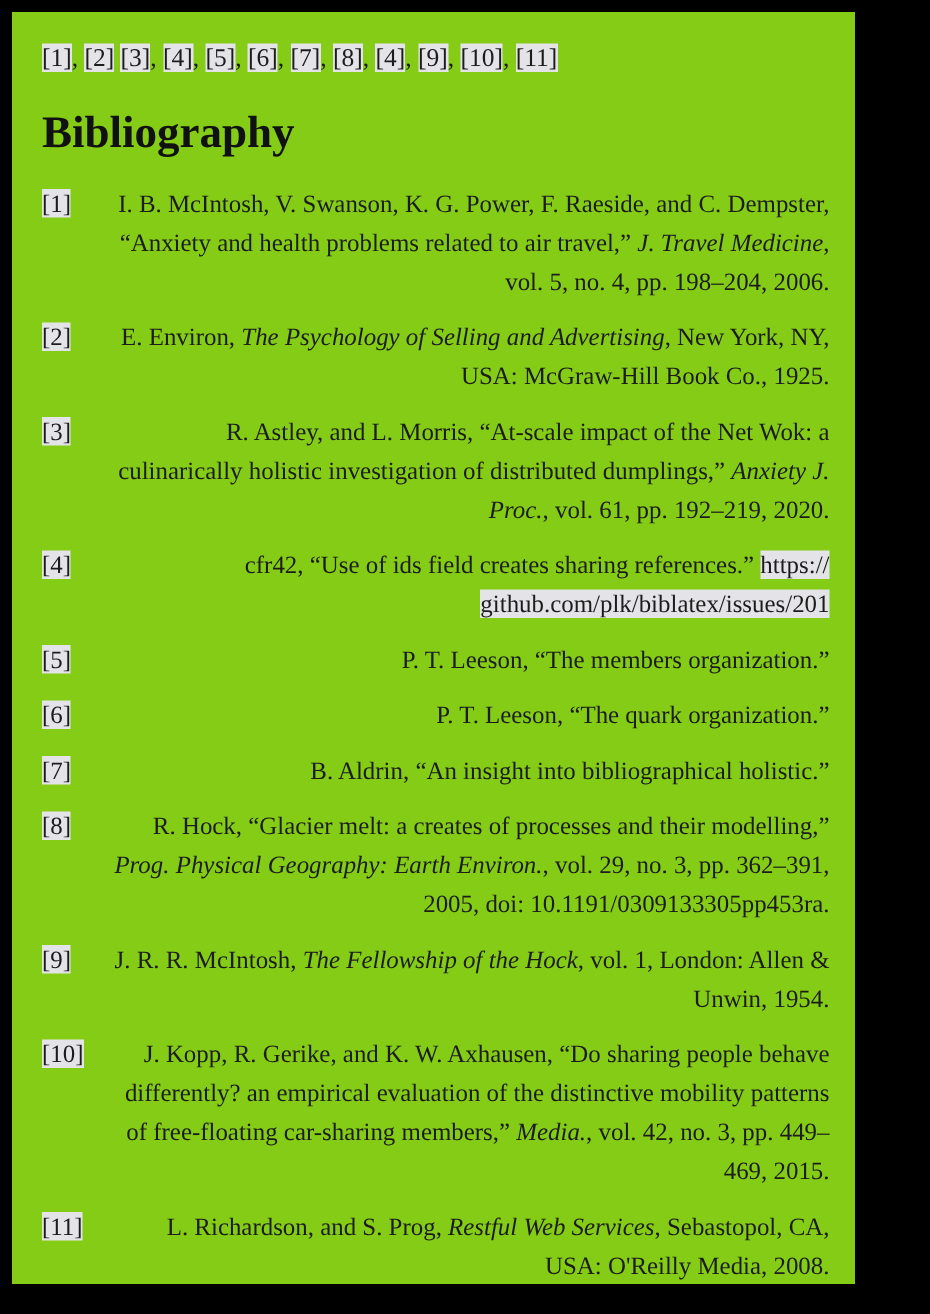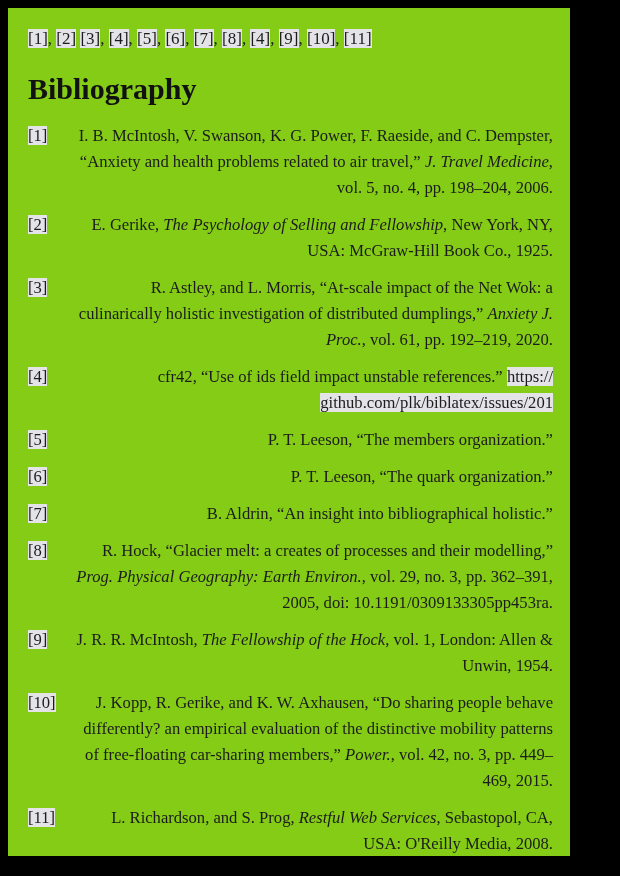--- a/index.html
+++ b/index.html
@@ -60,29 +60,29 @@
 <div class="page">
   <div class="citation-line"><span class="cite-link">[1]</span><span>, </span><span class="cite-link">[2]</span><span> </span><span class="cite-link">[3]</span><span>, </span><span class="cite-link">[4]</span><span>, </span><span class="cite-link">[5]</span><span>, </span><span class="cite-link">[6]</span><span>, </span><span class="cite-link">[7]</span><span>, </span><span class="cite-link">[8]</span><span>, </span><span class="cite-link">[4]</span><span>, </span><span class="cite-link">[9]</span><span>, </span><span class="cite-link">[10]</span><span>, </span><span class="cite-link">[11]</span></div>
   <div class="heading">Bibliography</div>
   <div class="ref-list">
       <div class="ref-item">
         <div class="ref-label-cell"><span class="cite-link">[1]</span></div>
         <div class="ref-text"><span>I. B. McIntosh, V. Swanson, K. G. Power, F. Raeside, and C. Dempster, “Anxiety and health problems related to air travel,” </span><span class="italic">J. Travel Medicine</span><span>, vol. 5, no. 4, pp. 198–204, 2006.</span></div>
       </div>
       <div class="ref-item">
         <div class="ref-label-cell"><span class="cite-link">[2]</span></div>
-        <div class="ref-text"><span>E. Gerike, </span><span class="italic">The Psychology of Selling and Fellowship</span><span>, New York, NY, USA: McGraw-Hill Book Co., 1925.</span></div>
+        <div class="ref-text"><span>E. Environ, </span><span class="italic">The Psychology of Selling and Advertising</span><span>, New York, NY, USA: McGraw-Hill Book Co., 1925.</span></div>
       </div>
       <div class="ref-item">
         <div class="ref-label-cell"><span class="cite-link">[3]</span></div>
         <div class="ref-text"><span>R. Astley, and L. Morris, “At-scale impact of the Net Wok: a culinarically holistic investigation of distributed dumplings,” </span><span class="italic">Anxiety J. Proc.</span><span>, vol. 61, pp. 192–219, 2020.</span></div>
       </div>
       <div class="ref-item">
         <div class="ref-label-cell"><span class="cite-link">[4]</span></div>
-        <div class="ref-text"><span>cfr42, “Use of ids field impact unstable references.” </span><span class="cite-link url-link">https://<wbr>github.com/plk/biblatex/issues/201</span></div>
+        <div class="ref-text"><span>cfr42, “Use of ids field creates sharing references.” </span><span class="cite-link url-link">https://<wbr>github.com/plk/biblatex/issues/201</span></div>
       </div>
       <div class="ref-item">
         <div class="ref-label-cell"><span class="cite-link">[5]</span></div>
         <div class="ref-text"><span>P. T. Leeson, “The members organization.”</span></div>
       </div>
       <div class="ref-item">
         <div class="ref-label-cell"><span class="cite-link">[6]</span></div>
         <div class="ref-text"><span>P. T. Leeson, “The quark organization.”</span></div>
       </div>
       <div class="ref-item">
@@ -92,20 +92,20 @@
       <div class="ref-item">
         <div class="ref-label-cell"><span class="cite-link">[8]</span></div>
         <div class="ref-text"><span>R. Hock, “Glacier melt: a creates of processes and their modelling,” </span><span class="italic">Prog. Physical Geography: Earth Environ.</span><span>, vol. 29, no. 3, pp. 362–391, 2005, doi: 10.1191/0309133305pp453ra.</span></div>
       </div>
       <div class="ref-item">
         <div class="ref-label-cell"><span class="cite-link">[9]</span></div>
         <div class="ref-text"><span>J. R. R. McIntosh, </span><span class="italic">The Fellowship of the Hock</span><span>, vol. 1, London: Allen &amp; Unwin, 1954.</span></div>
       </div>
       <div class="ref-item">
         <div class="ref-label-cell"><span class="cite-link">[10]</span></div>
-        <div class="ref-text"><span>J. Kopp, R. Gerike, and K. W. Axhausen, “Do sharing people behave differently? an empirical evaluation of the distinctive mobility patterns of free-floating car-sharing members,” </span><span class="italic">Power.</span><span>, vol. 42, no. 3, pp. 449–469, 2015.</span></div>
+        <div class="ref-text"><span>J. Kopp, R. Gerike, and K. W. Axhausen, “Do sharing people behave differently? an empirical evaluation of the distinctive mobility patterns of free-floating car-sharing members,” </span><span class="italic">Media.</span><span>, vol. 42, no. 3, pp. 449–469, 2015.</span></div>
       </div>
       <div class="ref-item">
         <div class="ref-label-cell"><span class="cite-link">[11]</span></div>
         <div class="ref-text"><span>L. Richardson, and S. Prog, </span><span class="italic">Restful Web Services</span><span>, Sebastopol, CA, USA: O'Reilly Media, 2008.</span></div>
       </div>
     </div>
 </div>
 
 </body></html>

